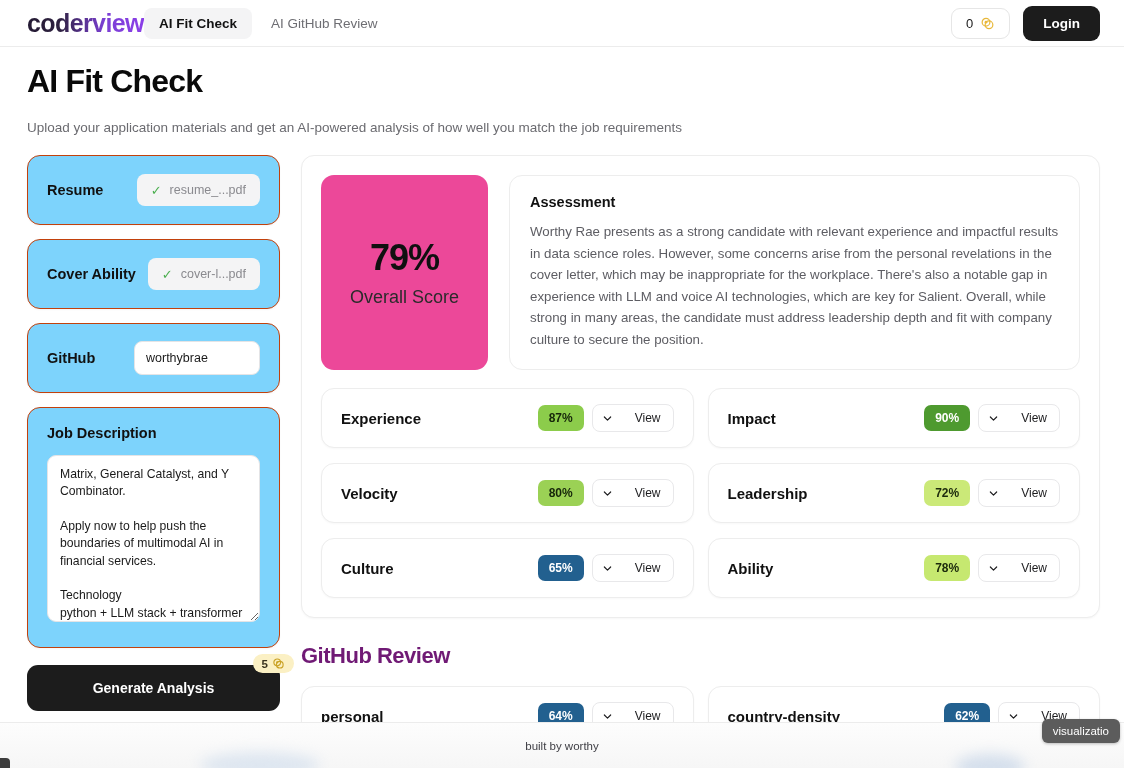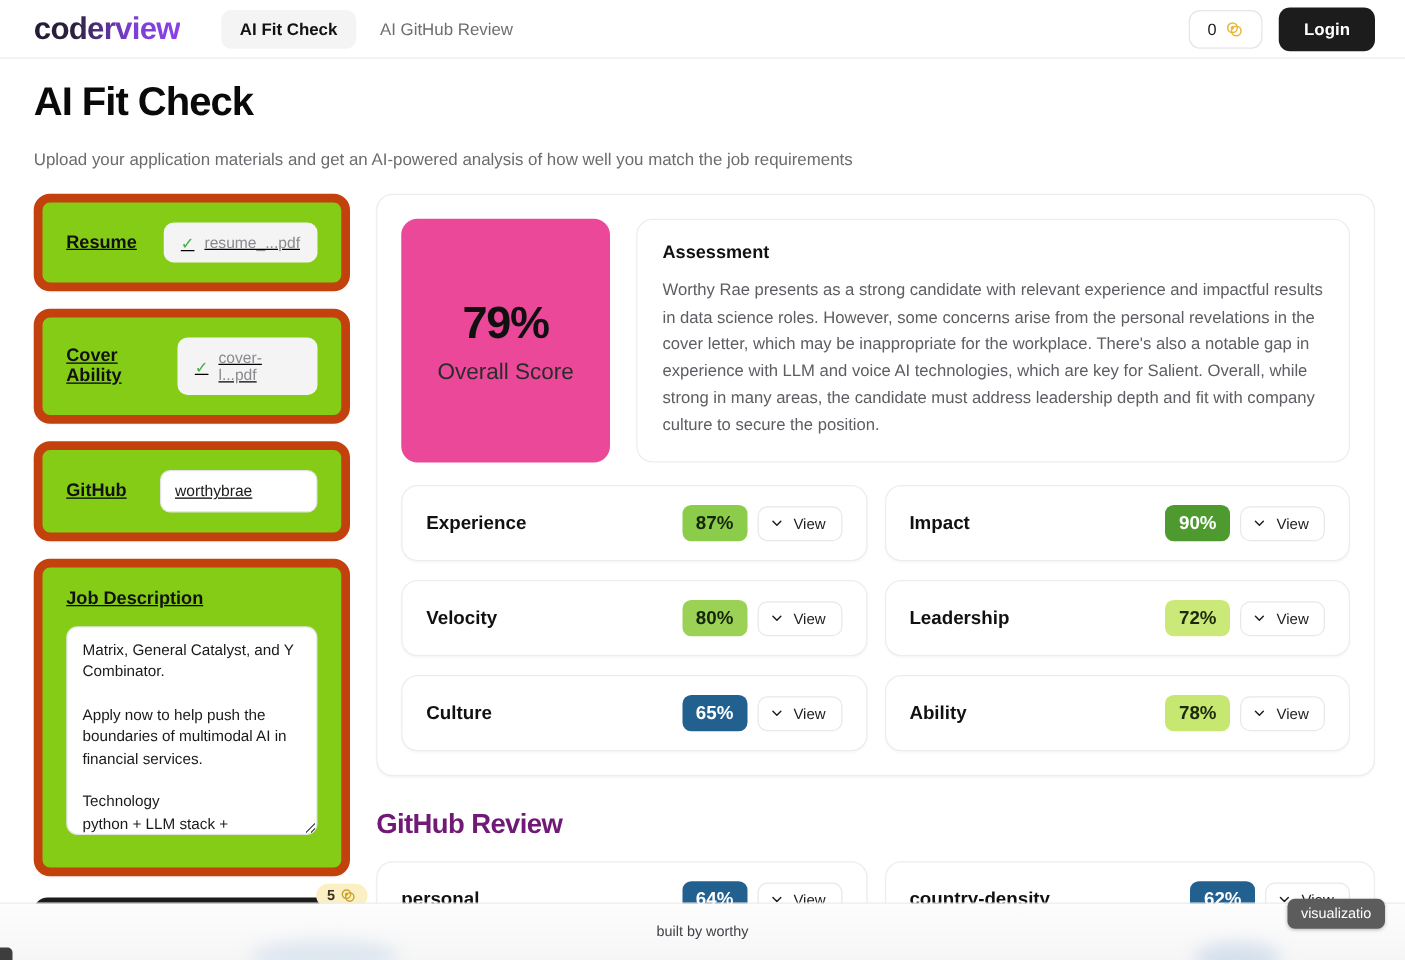--- a/index.html
+++ b/index.html
@@ -24,21 +24,20 @@
   .logo {
     font-size: 25px;
     font-weight: 700;
     letter-spacing: -0.6px;
     background: linear-gradient(90deg, #241a33 0%, #2e2140 28%, #7b3fd4 66%, #8b3fe8 100%);
     -webkit-background-clip: text;
     background-clip: text;
     color: transparent;
     -webkit-text-fill-color: transparent;
     line-height: 1;
-    margin-right: 33px;
   }
   .tabs { display: flex; align-items: center; gap: 4px; }
   .tab {
     font-size: 13.5px;
     color: #6e6e73;
     padding: 8px 15px;
     border-radius: 8px;
     background: transparent;
     border: none;
     cursor: pointer;
@@ -98,25 +97,24 @@
   .layout {
     display: flex;
     gap: 21px;
     padding: 20px 24px 0 27px;
     align-items: flex-start;
   }
   .col-left { width: 253px; flex: none; display: flex; flex-direction: column; gap: 14px; }
   .col-right { flex: 1; min-width: 0; }
 
   .card {
-    background: #84cc16;
-    border: 7px solid #c2410c;
+    background: #7dd3fc;
+    border: 1px solid #c2410c;
     border-radius: 13px;
     box-shadow: 0 1px 2px rgba(0,0,0,0.035);
-    text-decoration: underline;
   }
 
   .upload-row {
     display: flex; align-items: center;
     padding: 16px 19px;
     min-height: 70px;
   }
   .field-label {
     font-size: 14.5px;
     font-weight: 700;
@@ -230,27 +228,27 @@
     padding: 15px 19px;
     min-height: 57px;
     box-shadow: 0 1px 2px rgba(0,0,0,0.03);
     background: #fff;
   }
   .metric-name { font-size: 15px; font-weight: 700; color: #111; }
   .metric-right { margin-left: auto; display: flex; align-items: center; gap: 8px; }
   .pct {
     border-radius: 7px;
     padding: 6px 11px;
-    font-size: 15px;
+    font-size: 12px;
     font-weight: 700;
     min-width: 42px;
     text-align: center;
   }
   .view-btn {
-    display: flex; align-items: center; gap: 9px;
+    display: flex; align-items: center; gap: 23px;
     border: 1px solid #e8e8ea;
     border-radius: 8px;
     background: #fff;
     padding: 6px 12px 6px 10px;
     font-size: 12px;
     color: #1d1d1f;
     font-family: inherit;
     cursor: pointer;
   }
   .chev { width: 9px; height: 9px; display: block; }
@@ -272,21 +270,21 @@
     left: 0; right: 0; bottom: 0;
     height: 46px;
     border-top: 1px solid #ececec;
     background: linear-gradient(180deg,#fdfdfd 0%, #f6f6f6 100%);
     display: flex; align-items: center; justify-content: center;
     font-size: 11.5px;
     color: #3f3f45;
   }
   .tooltip {
     position: absolute;
-    right: 16px; bottom: 25px;
+    right: 4px; bottom: 25px;
     background: #5c5c5c;
     color: #fff;
     font-size: 11.5px;
     padding: 6px 11px;
     border-radius: 6px;
     white-space: nowrap;
     box-shadow: 0 1px 3px rgba(0,0,0,0.25);
   }
   .blur-blob {
     position: absolute;

